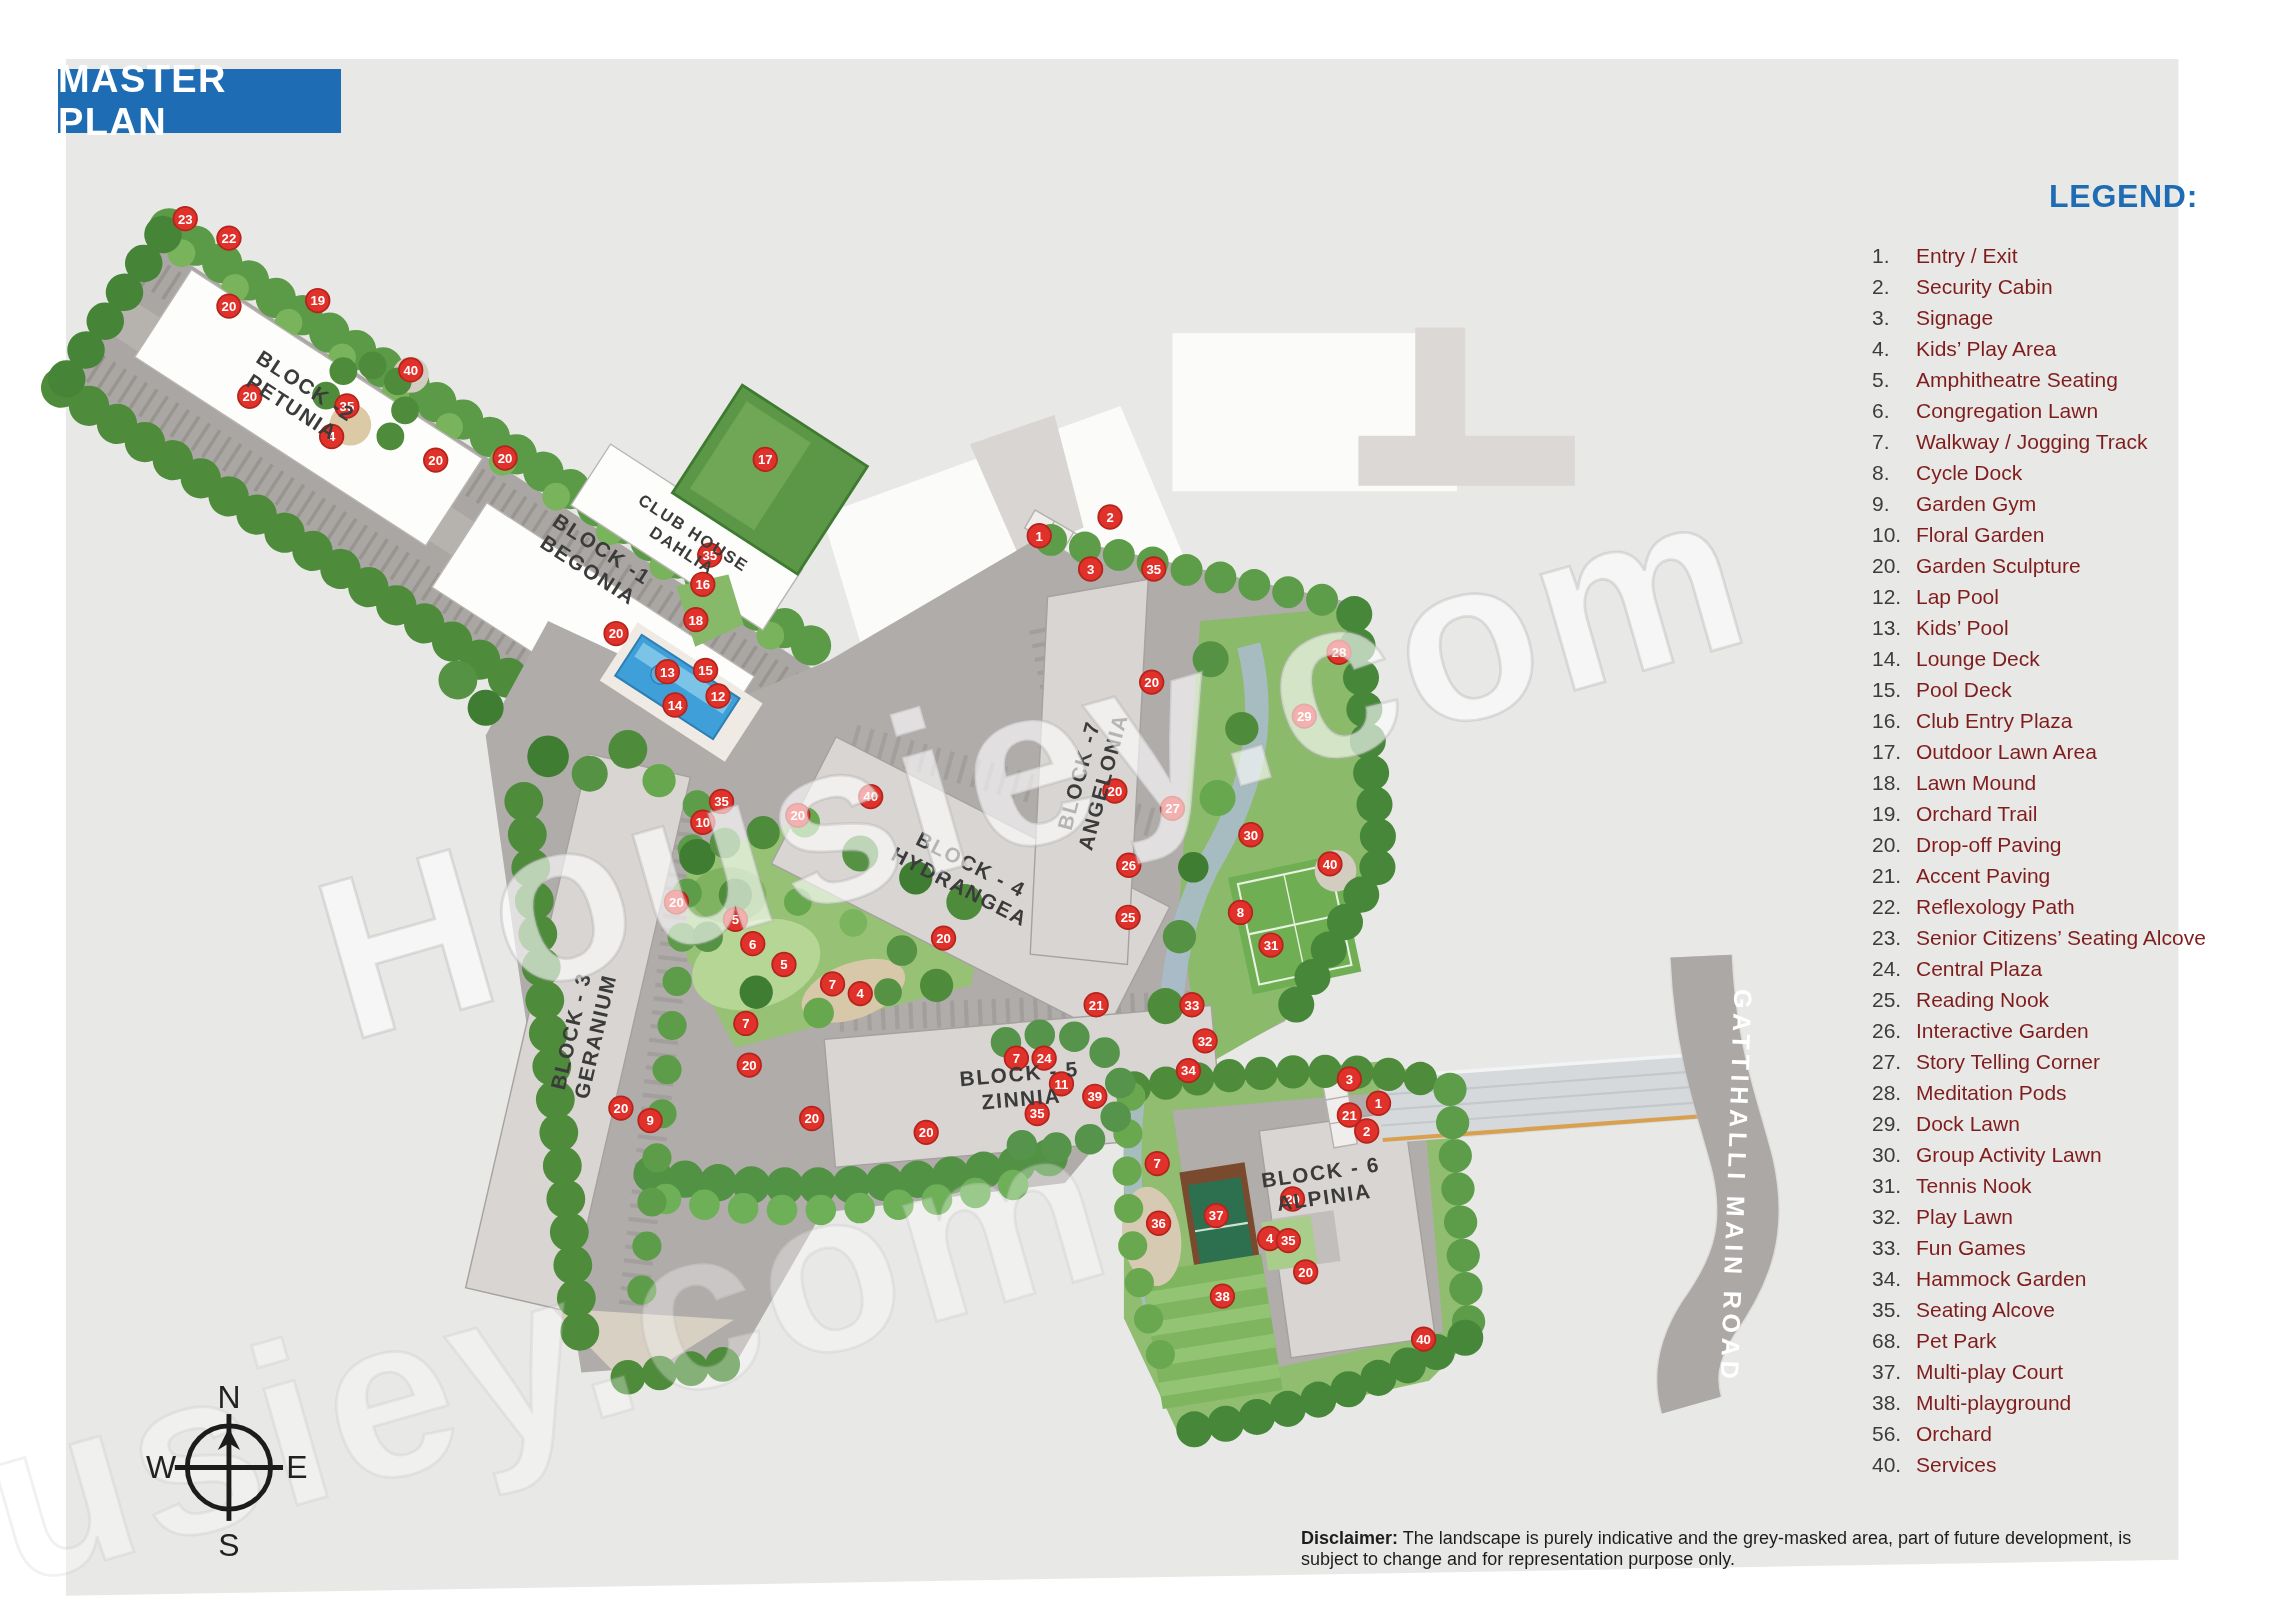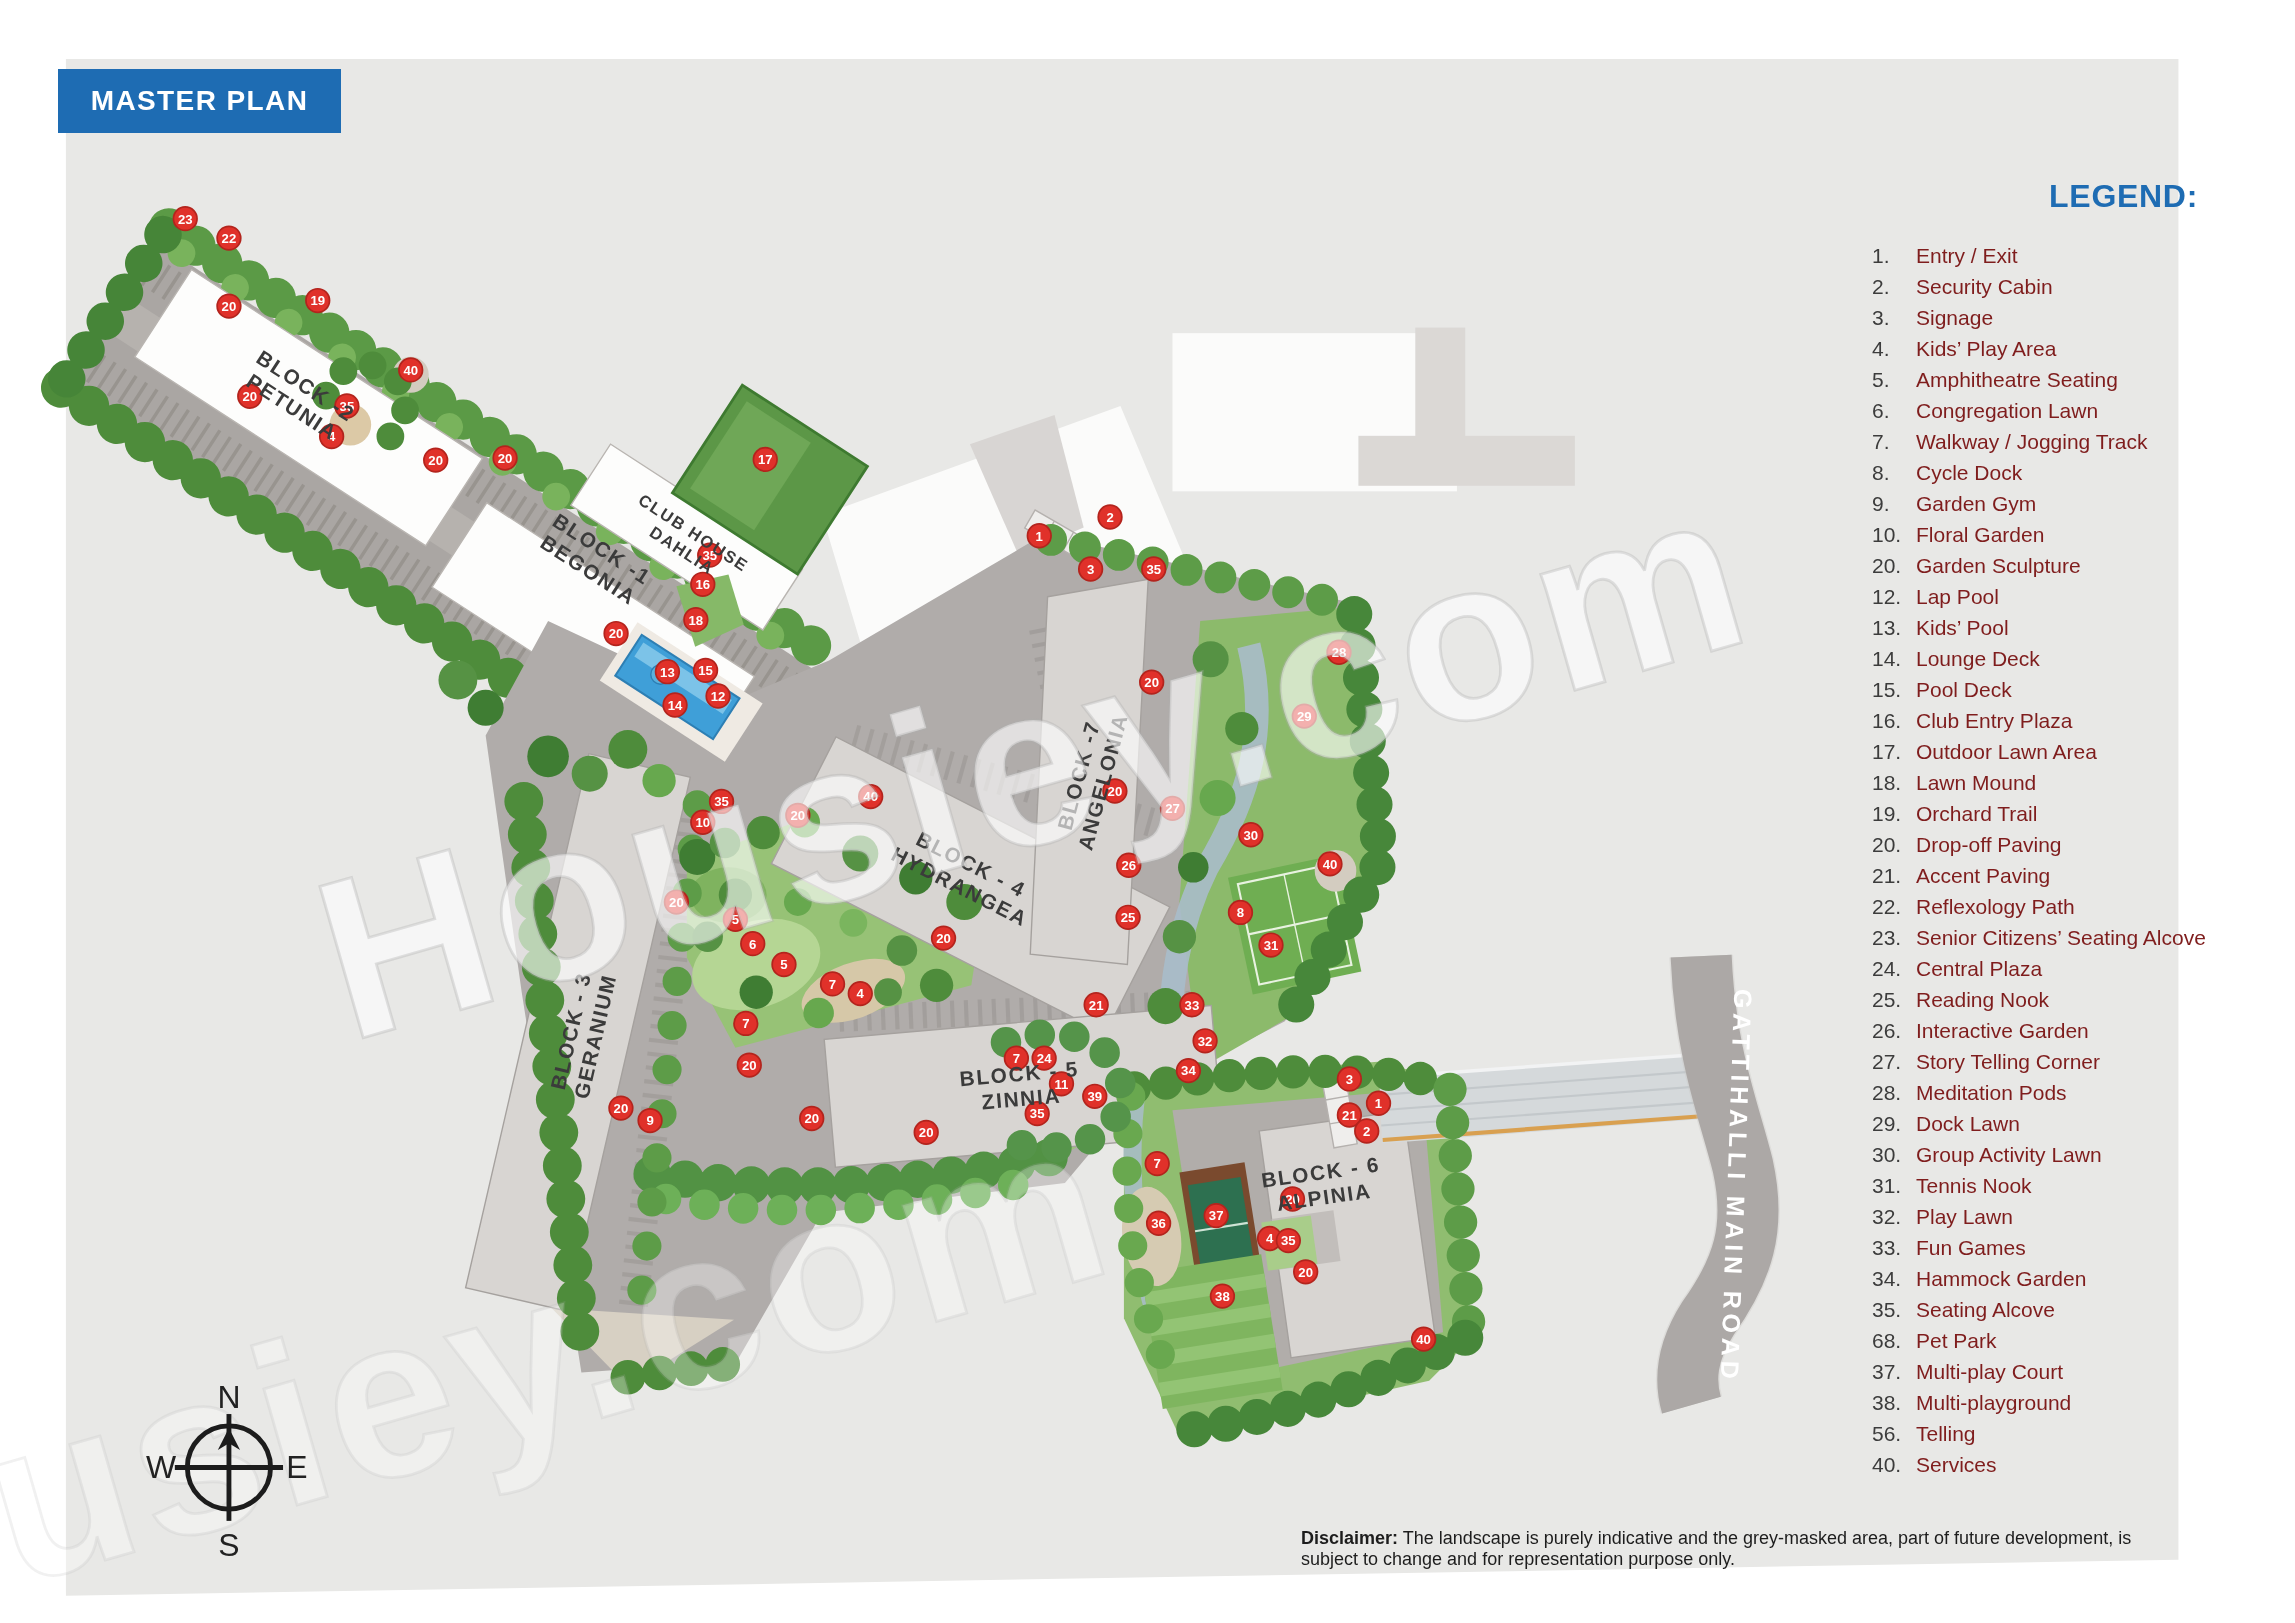--- a/index.html
+++ b/index.html
@@ -2,21 +2,21 @@
 <html style="font-size:11px"><head>
 <meta charset="utf-8">
 <style>
   html,body{margin:0;padding:0;background:#ffffff;}
   #page{position:relative;width:2295px;height:1623px;background:#ffffff;overflow:hidden;
         font-family:"Liberation Sans", sans-serif;}
   #plan-svg{position:absolute;left:0;top:0;}
   
   .title-box{position:absolute;left:58px;top:69px;width:283px;height:64px;background:#1e6cb3;
              display:flex;align-items:center;justify-content:center;}
-  .title-box span{color:#ffffff;font-size:28px;font-weight:bold;letter-spacing:1.4px;}
+  .title-box span{color:#ffffff;font-size:38px;font-weight:bold;letter-spacing:1.4px;}
   
   .legend{position:absolute;left:1872px;top:178px;width:326px;}
   .legend-title{color:#1e6cb3;font-size:32px;font-weight:bold;letter-spacing:0.7px;margin-bottom:25px;text-align:right;}
   .legend-row{display:flex;align-items:center;height:31px;}
   .legend-num{width:44px;font-size:21px;color:#3c3c3c;flex:none;}
   .legend-label{font-size:21px;color:#7f1d1d;white-space:nowrap;}
   
   .disclaimer{position:absolute;left:1301px;top:1528px;width:876px;text-align:left;
               font-size:18px;color:#1d1d1d;}
   .disclaimer b{font-weight:bold;}
@@ -727,21 +727,21 @@
         <div class="legend-row">
           <span class="legend-num">37.</span>
           <span class="legend-label">Multi-play Court</span>
         </div>
         <div class="legend-row">
           <span class="legend-num">38.</span>
           <span class="legend-label">Multi-playground</span>
         </div>
         <div class="legend-row">
           <span class="legend-num">56.</span>
-          <span class="legend-label">Telling</span>
+          <span class="legend-label">Orchard</span>
         </div>
         <div class="legend-row">
           <span class="legend-num">40.</span>
           <span class="legend-label">Services</span>
         </div>
       </div>
   </div>
 
   <div class="disclaimer"><b>Disclaimer:</b><span> The landscape is purely indicative and the grey-masked area, part of future development, is subject to change and for representation purpose only.</span></div>
 </div>

